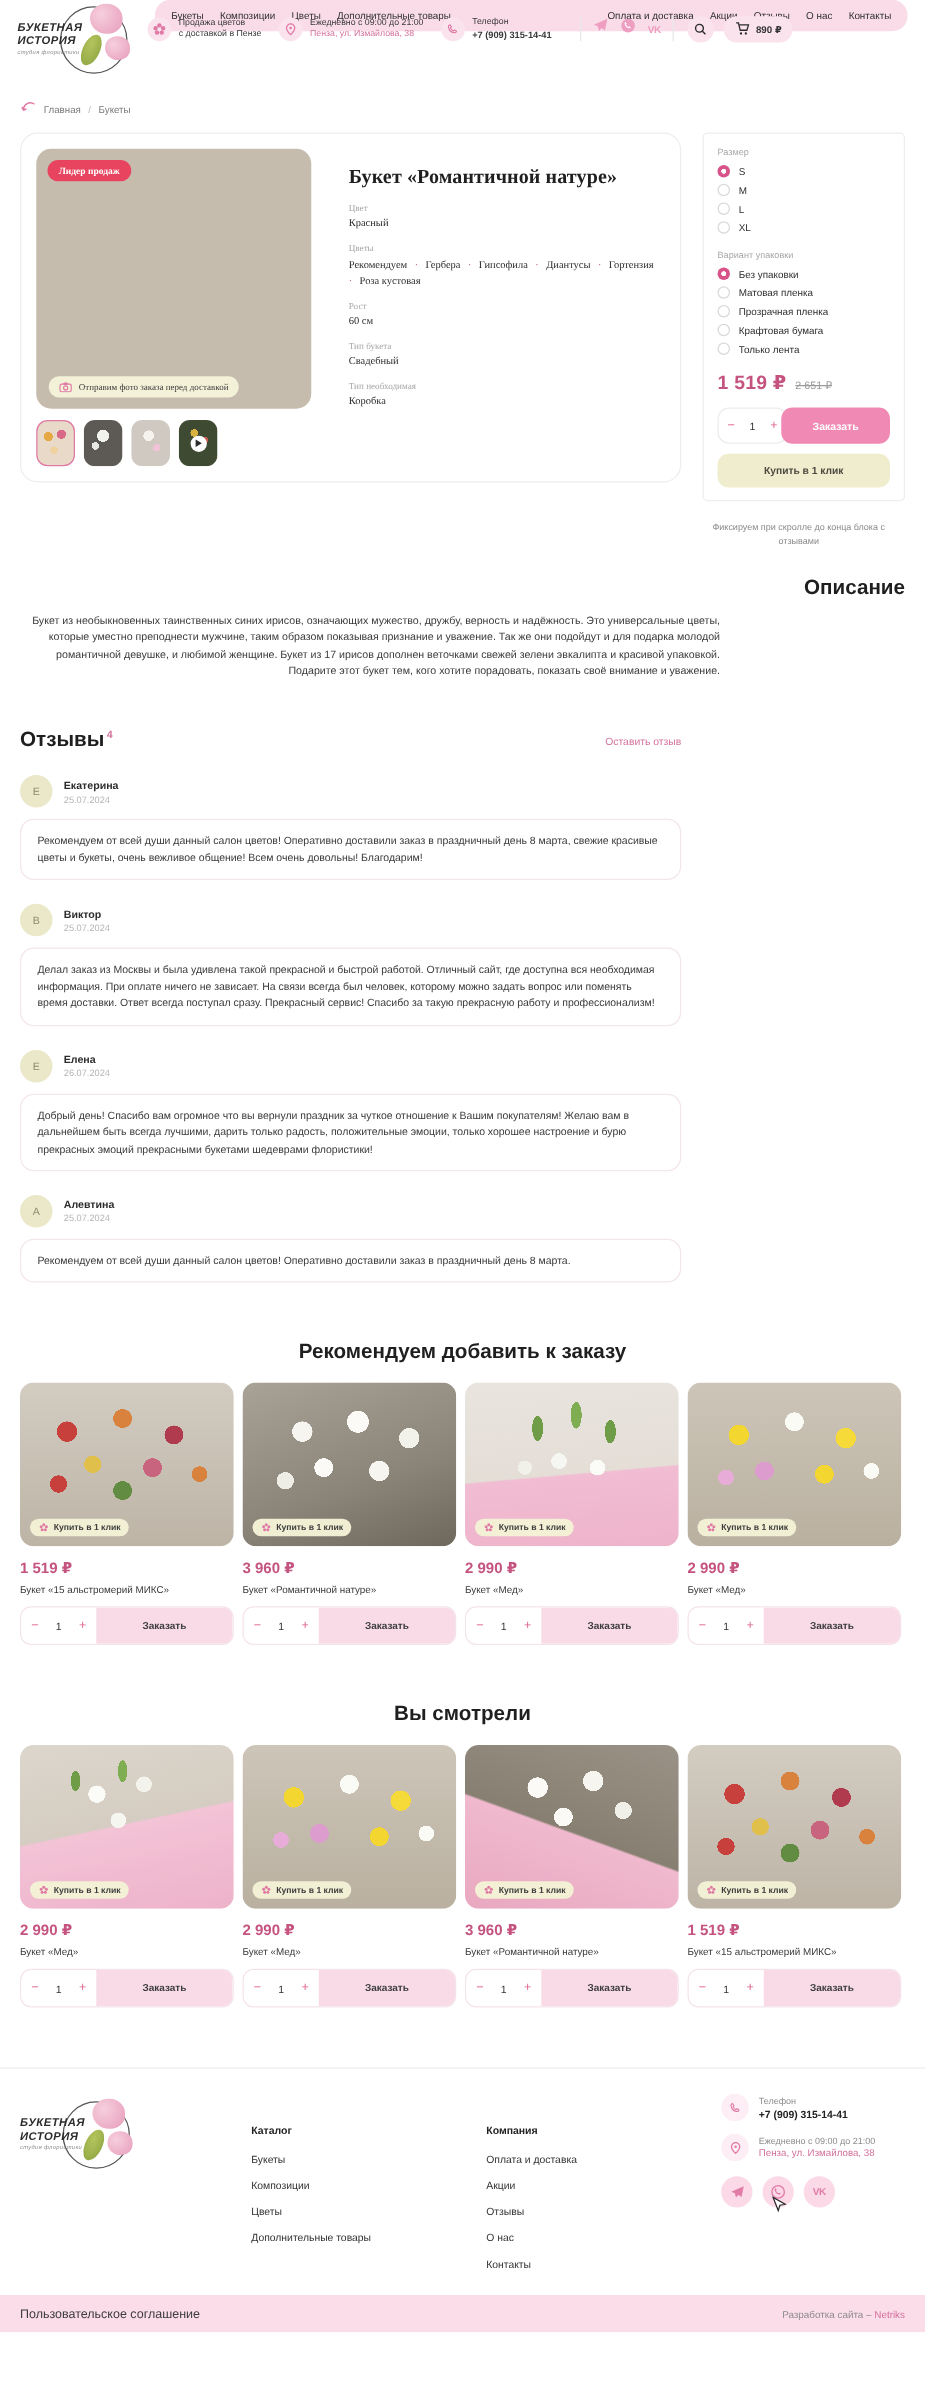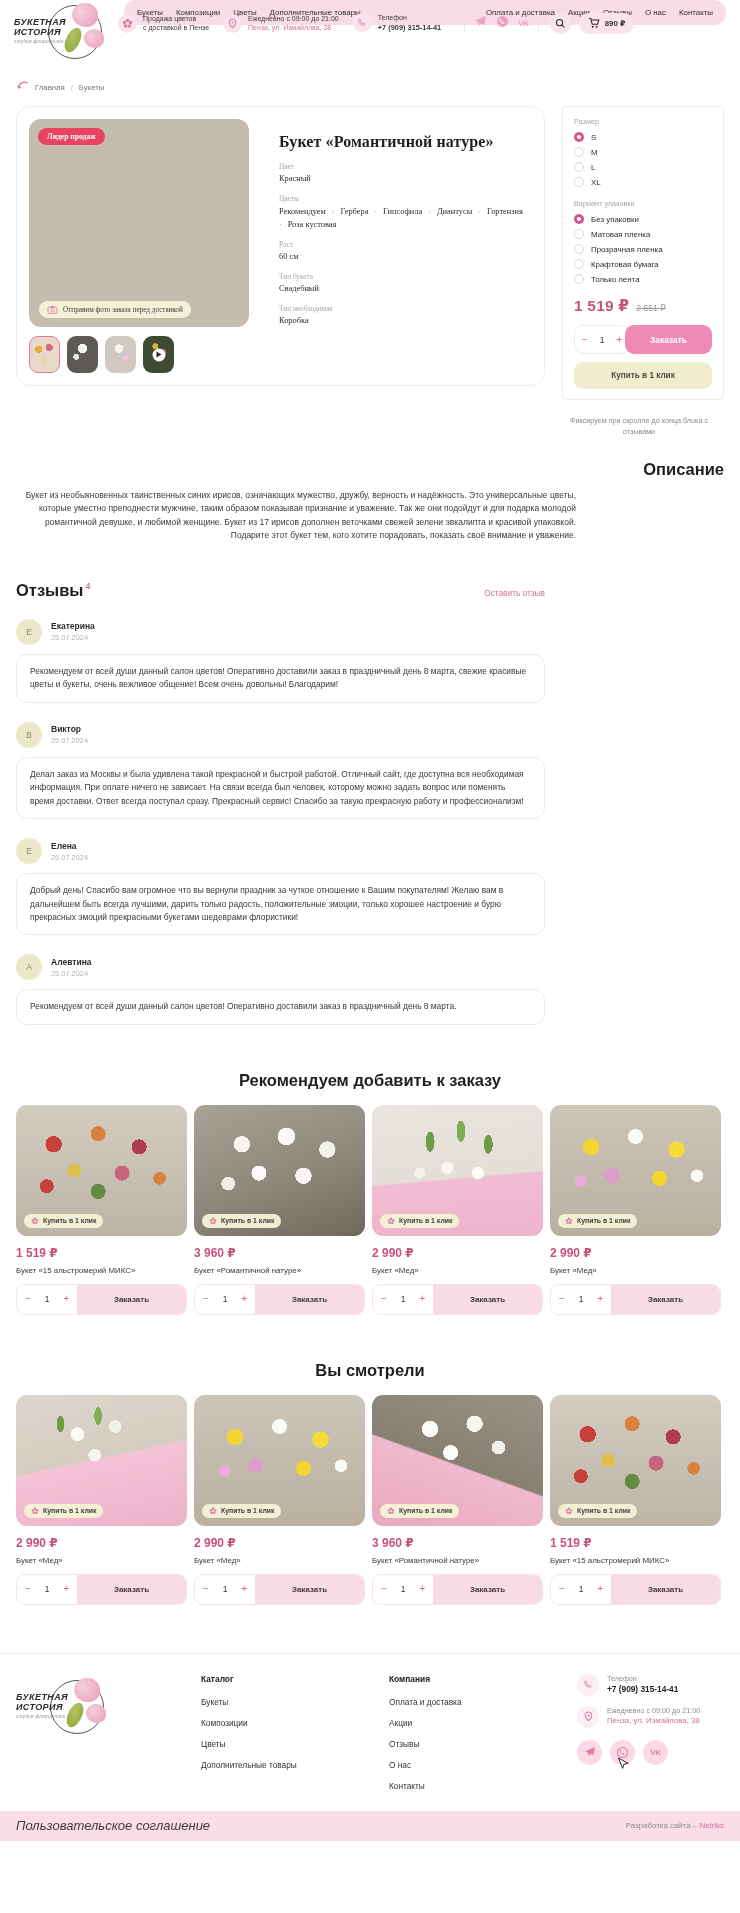--- a/index.html
+++ b/index.html
@@ -96,35 +96,35 @@
   .cimg{width:171px;height:131px;border-radius:11px;position:relative;overflow:hidden;}
   .oneclick-pill{position:absolute;left:8px;bottom:8px;background:rgba(244,242,214,.97);border-radius:11px;padding:3px 7px;display:flex;align-items:center;gap:4px;font-size:6.9px;font-weight:bold;color:#3d3d3d;cursor:pointer;}
   .cprice{margin-top:10px;font-size:12px;font-weight:bold;color:#c5537f;}
   .cname{margin-top:6px;font-size:7.9px;color:#3a3a3a;}
   .ccontrols{margin-top:9px;display:flex;height:29px;border:1px solid #f5e3ea;border-radius:9px;overflow:hidden;}
   .cqty{width:60px;background:#fff;display:flex;align-items:center;justify-content:space-between;padding:0 8px;box-sizing:border-box;}
   .corder{flex:1;background:#f9dbe7;border:none;font-size:8px;font-weight:bold;color:#3c3c3c;font-family:inherit;cursor:pointer;}
   
   .footer{margin-top:48px;border-top:1px solid #eee;padding:20px 16px 0;display:flex;}
   .fcol1{width:185px;position:relative;height:95px;}
-  .fcol{width:188px;}
+  .fcol{width:188px;margin-top:24px;}
   .ftitle{font-size:8.4px;font-weight:bold;color:#222;}
   .flist{margin-top:13px;display:flex;flex-direction:column;gap:11px;}
   .flink{font-size:8.3px;color:#333;cursor:pointer;}
   .fcontact{flex:1;}
   .fcrow{display:flex;align-items:center;gap:8px;margin-bottom:10px;}
   .fcicon{width:22px;height:22px;border-radius:50%;background:#fdeef5;display:flex;align-items:center;justify-content:center;flex:0 0 auto;}
   .fctxt{font-size:7.2px;color:#8c8c8c;line-height:1.4;}
   .fctxt .b{font-size:8.3px;font-weight:bold;color:#222;}
   .fctxt .pink{color:#d4719c;font-size:7.8px;}
   .fsoc{display:flex;gap:8px;margin-top:12px;position:relative;}
   .fsoc .c{width:25px;height:25px;border-radius:50%;background:#fbd9e7;display:flex;align-items:center;justify-content:center;cursor:pointer;}
   .cursor{position:absolute;left:40px;top:16px;}
   .bottombar{margin-top:20px;height:30px;background:#fbdce9;display:flex;align-items:center;justify-content:space-between;padding:0 16px;}
-  .bb-left{font-size:13px;color:#3c3c3c;cursor:pointer;font-style:italic;}
+  .bb-left{font-size:10px;color:#3c3c3c;cursor:pointer;}
   .bb-right{font-size:7.9px;color:#8c8c8c;}
   .bb-right .lnk{color:#d4719c;cursor:pointer;}
   .vk{font-size:8px;font-weight:bold;color:#ee9ec1;letter-spacing:-.3px;}
   .vk.dark{color:#e27ba8;}
   
   .ph{background-color:#c6bcae;}
   .ph-main{background:
     radial-gradient(circle 19px at 16% 34%,#f3d62f 0 62%,transparent 63%),
     radial-gradient(circle 16px at 36% 18%,#f5da3a 0 62%,transparent 63%),
     radial-gradient(circle 19px at 70% 28%,#f3d62f 0 62%,transparent 63%),

